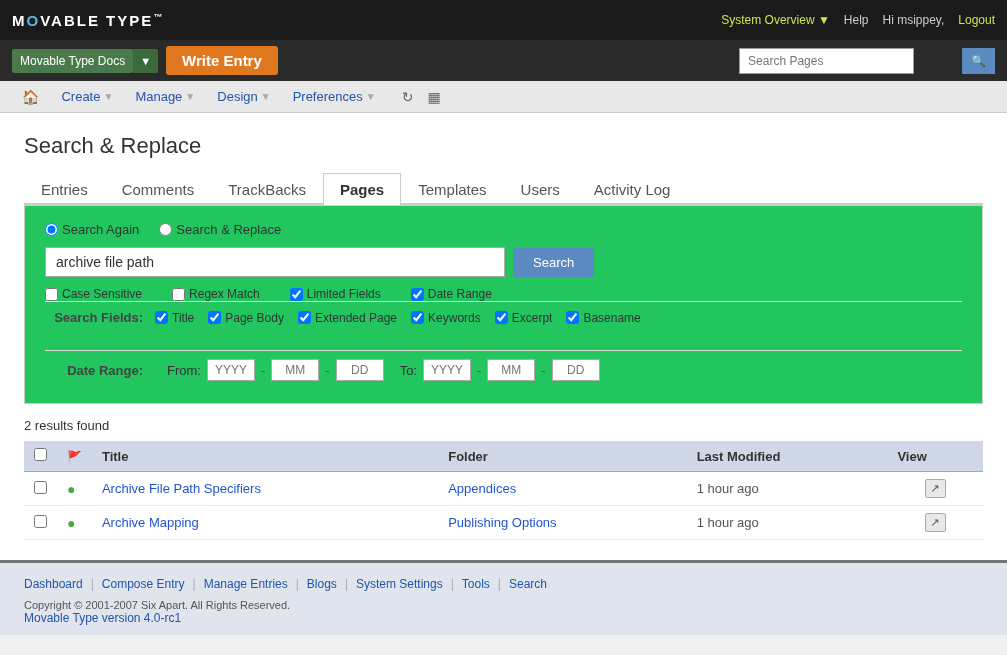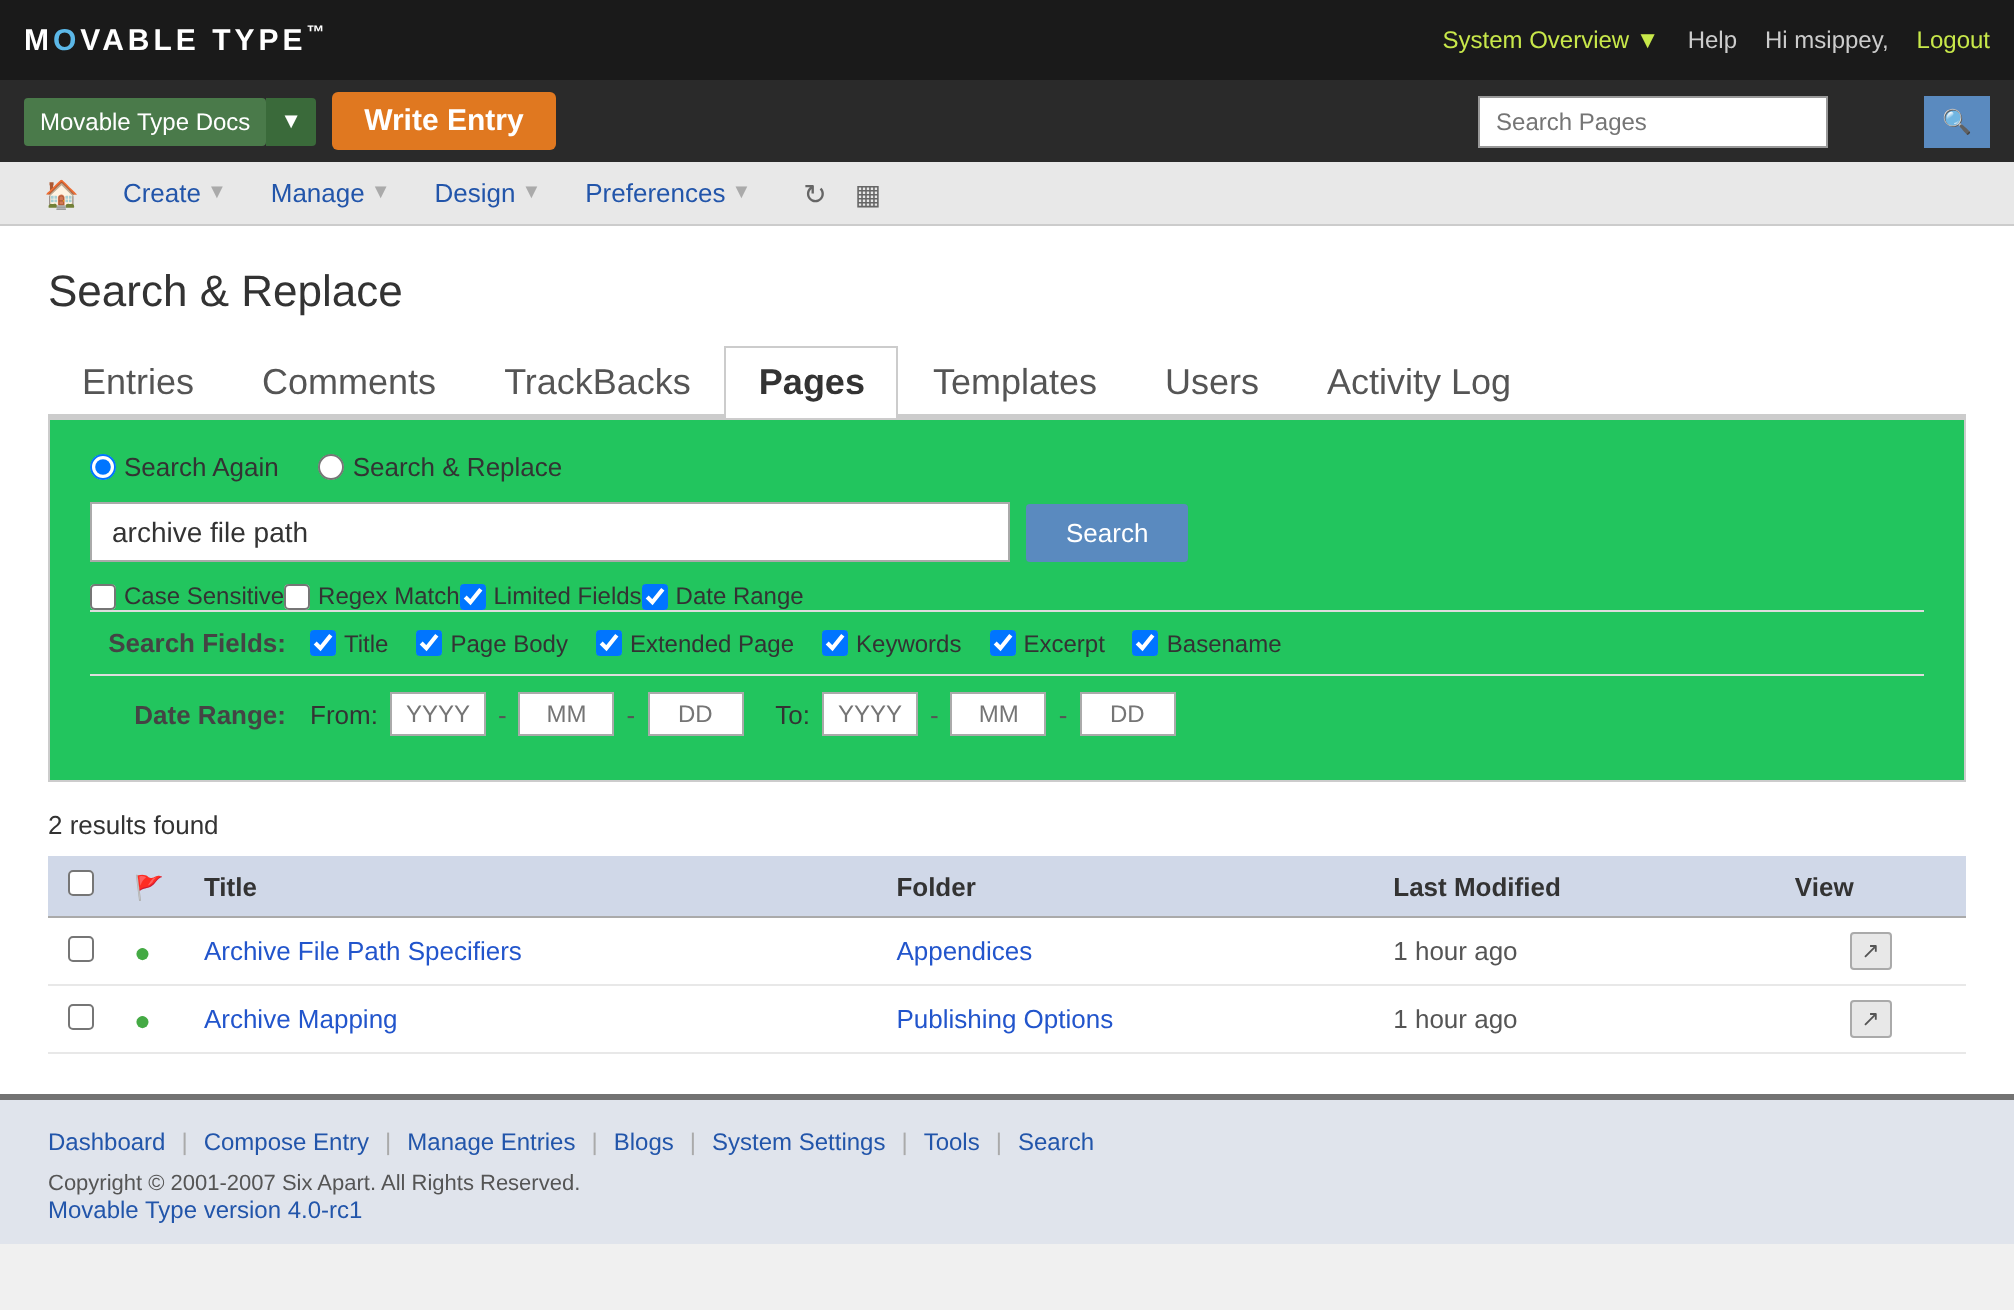--- a/index.html
+++ b/index.html
@@ -134,21 +134,21 @@
     }
 
     
     #tabs {
       display: flex;
       border-bottom: 2px solid #ccc;
       margin-bottom: 0;
     }
     .tab {
       padding: 7px 16px;
-      font-size: 18px;
+      font-size: 15px;
       color: #555;
       cursor: pointer;
       border: 1px solid transparent;
       border-bottom: none;
       margin-bottom: -2px;
       background: transparent;
     }
     .tab.active {
       background: #fff;
       border-color: #ccc;
@@ -189,43 +189,44 @@
       background: #5a8abf;
       color: #fff;
       border: none;
       padding: 7px 20px;
       font-size: 13px;
       cursor: pointer;
       border-radius: 2px;
     }
     #checkbox-row {
       display: flex;
-      gap: 0;
+      gap: 30px;
       align-items: center;
     }
     .chk-label { display: flex; align-items: center; gap: 4px; font-size: 12px; cursor: pointer; }
 
     
     #search-fields-row {
       display: flex;
       align-items: center;
       gap: 0;
       padding: 8px 0;
       border-top: 1px solid #ddd;
     }
     #search-fields-label { font-weight: bold; font-size: 13px; color: #444; min-width: 110px; text-align: right; padding-right: 12px; }
     #search-fields-checks { display: flex; gap: 14px; flex-wrap: wrap; }
 
     
     #date-range-row {
       display: flex;
       align-items: center;
-      gap: 0;
+      gap: 12px;
       padding: 8px 0;
       border-top: 1px solid #ddd;
+      margin-top: 17px;
     }
     #date-range-label { font-weight: bold; font-size: 13px; color: #444; min-width: 110px; text-align: right; padding-right: 12px; }
     #date-range-inputs { display: flex; align-items: center; gap: 6px; font-size: 13px; }
     .date-input { width: 48px; padding: 3px 5px; border: 1px solid #aaa; font-size: 12px; color: #aaa; text-align: center; }
     .date-sep { color: #555; }
 
     
     #results-count {
       margin: 14px 0 8px;
       font-size: 13px;

